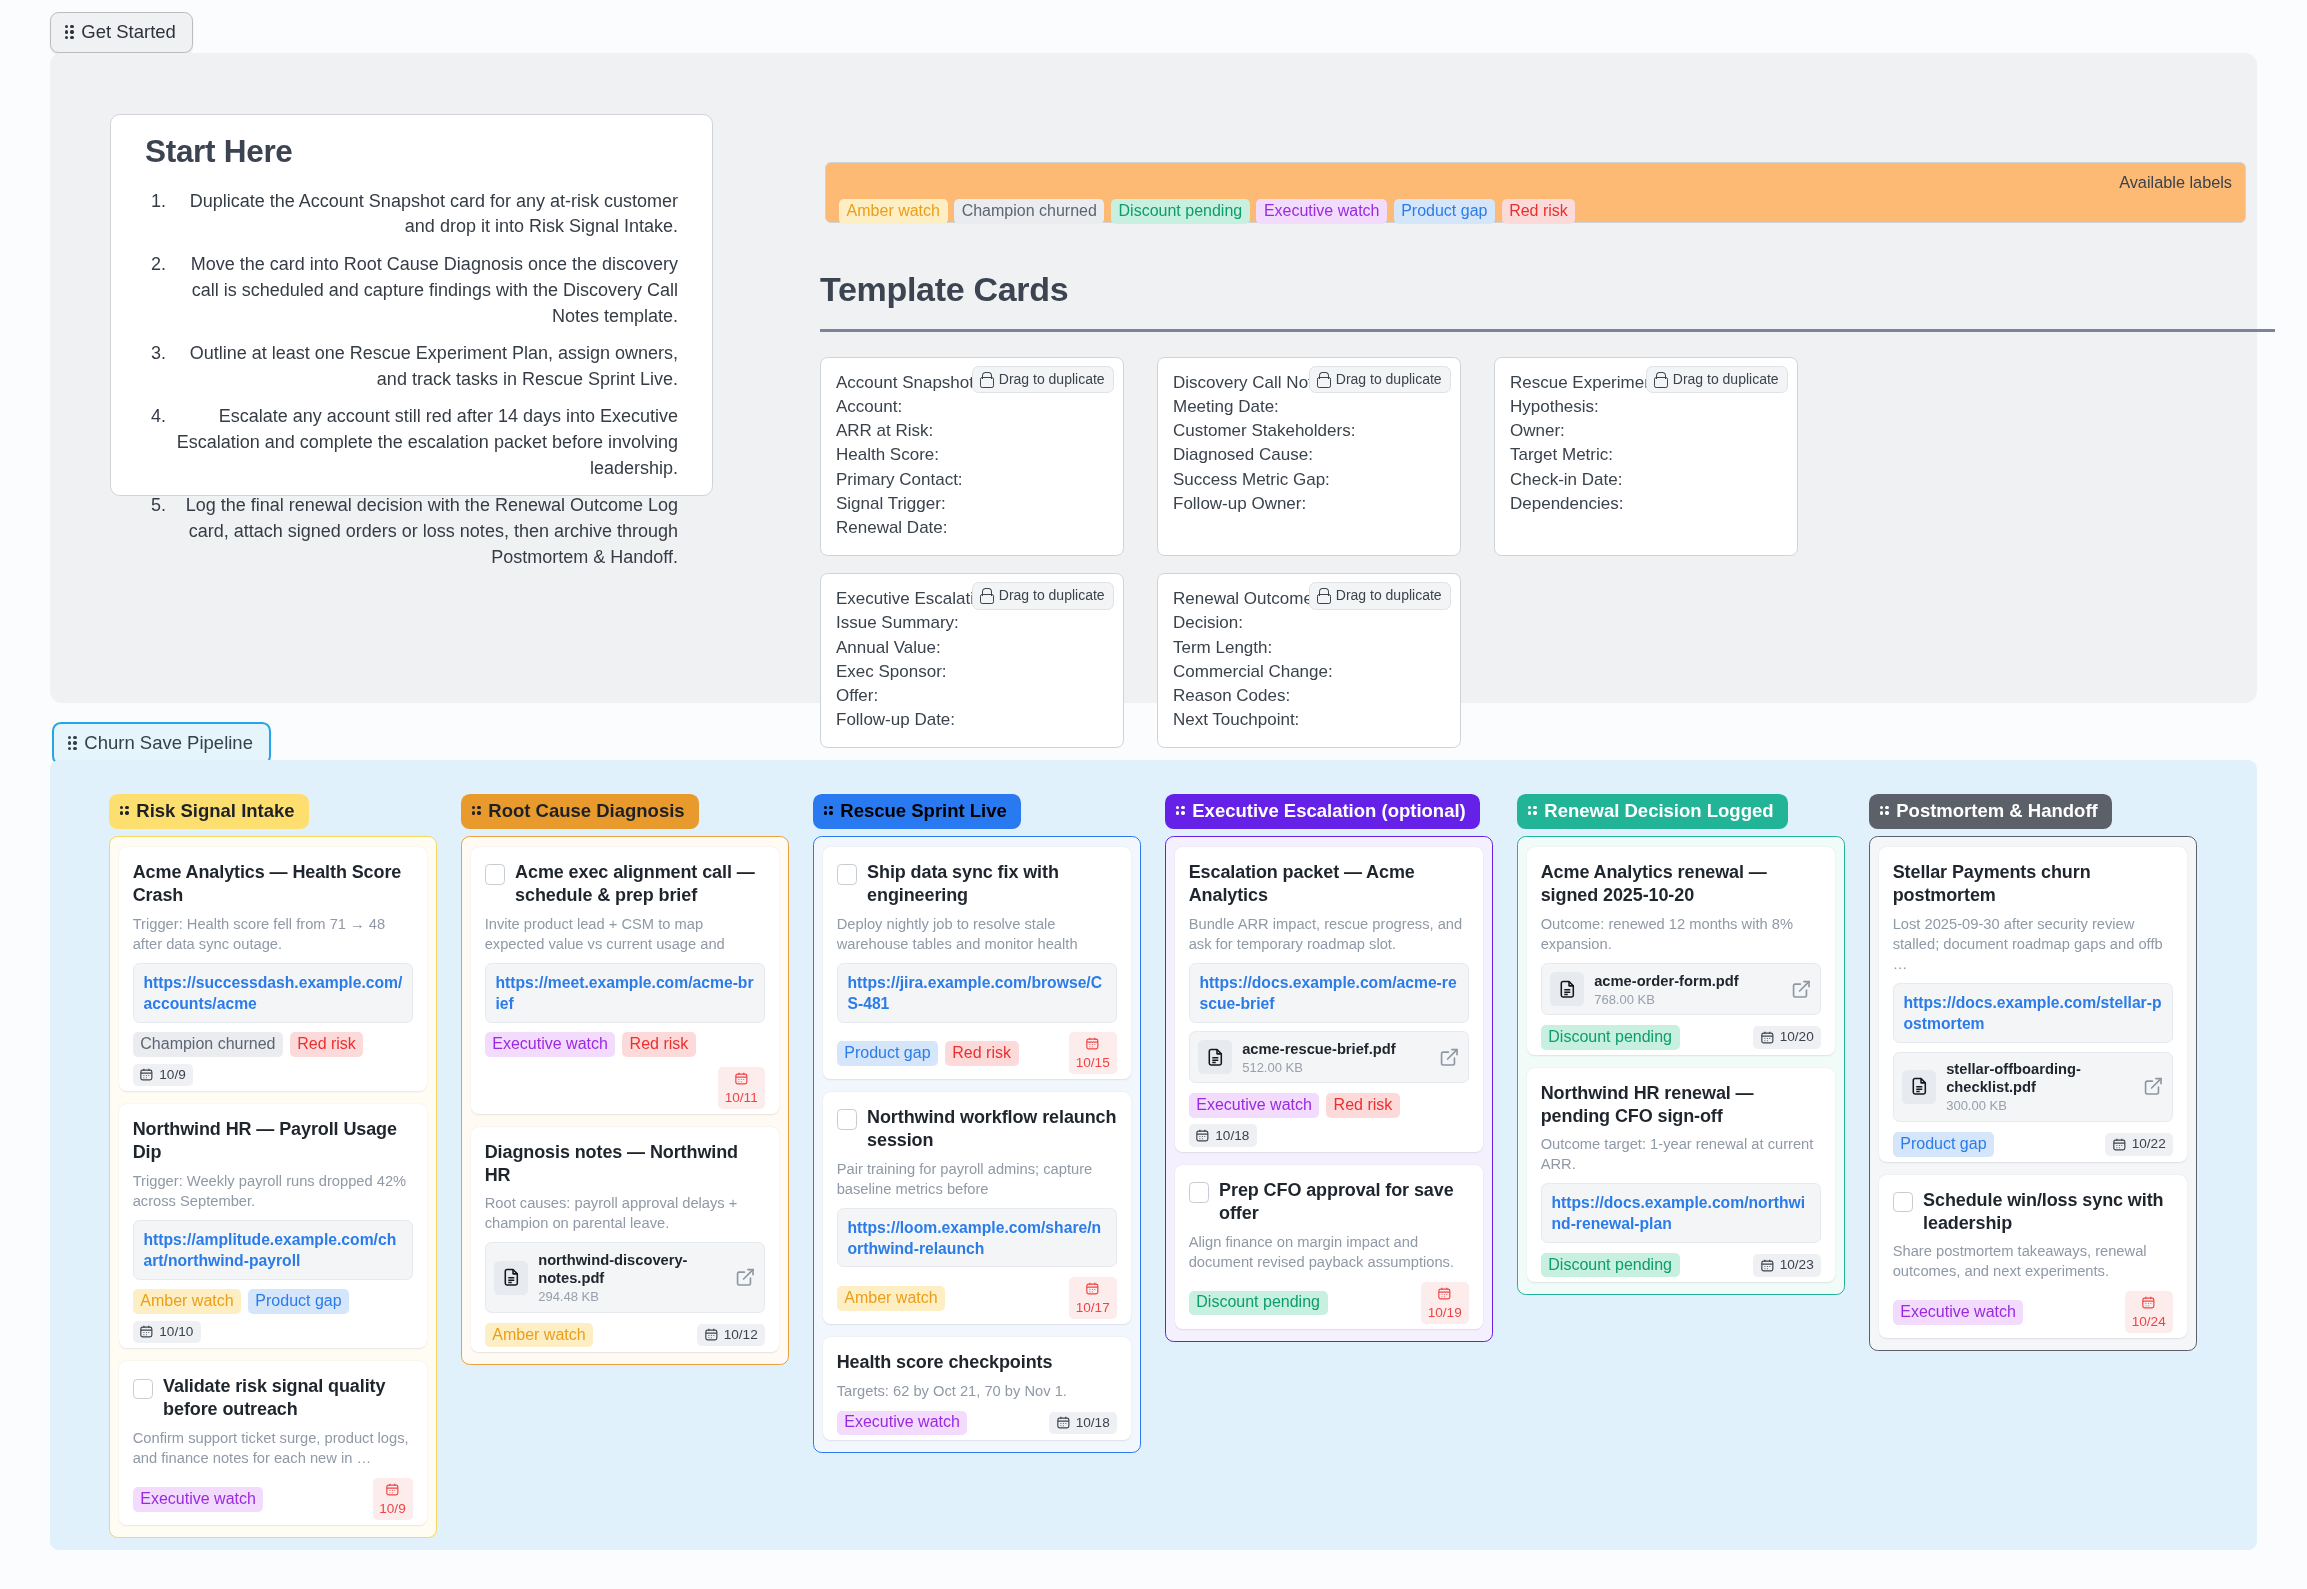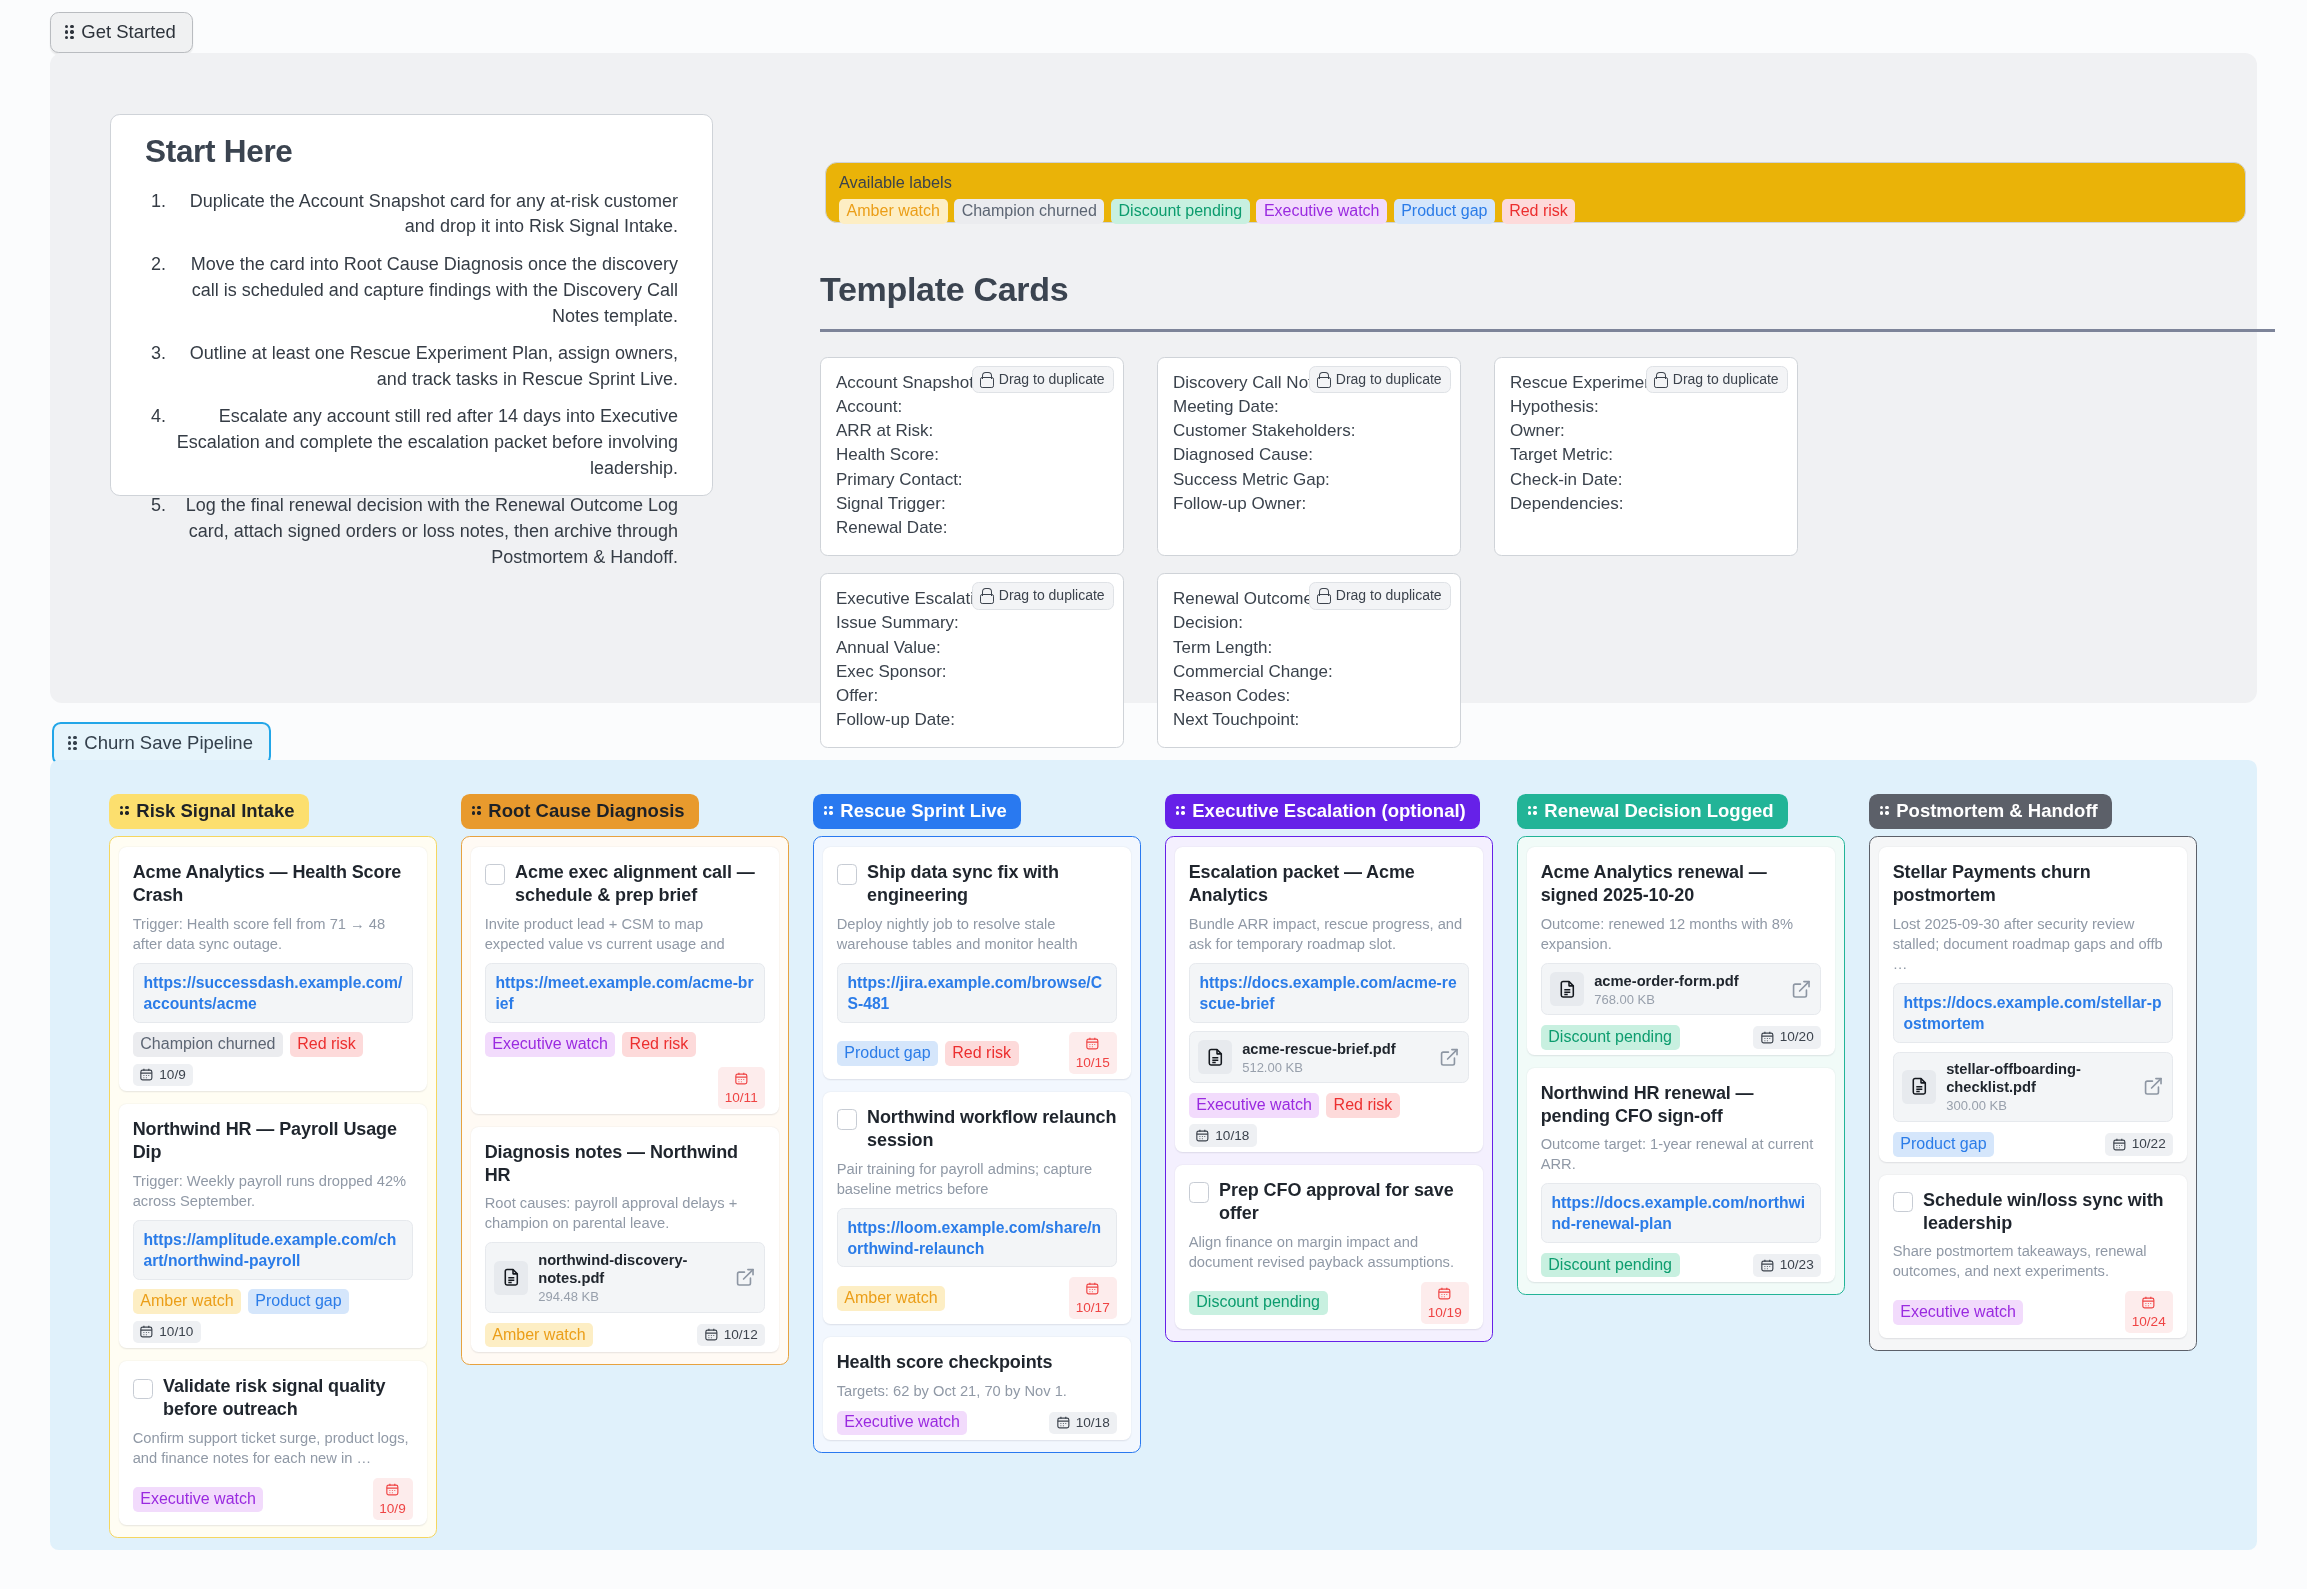--- a/index.html
+++ b/index.html
@@ -49,22 +49,23 @@
     background: #fff; border: 1.6px solid #cfd3d8; border-radius: 9.8px;
     padding: 18px 34px 22px 34px;
   }
   .start-card h2 { font-size: 31.5px; font-weight: 700; letter-spacing: -0.3px; color: #3b4450; margin-bottom: 18.5px; }
   .start-card ol { margin: 0 0 0 26px; text-align: right; }
   .start-card li { font-size: 18px; line-height: 1.44; color: #353c45; margin-bottom: 11.4px; padding-left: 5.4px; }
 
   
   .labels-box {
     position: absolute; left: 775px; top: 109px; width: 1421px; height: 61px;
-    background: #eab308; border: 1.6px solid #cfd3d8; border-radius: 12px;
+    background: #fdba74; border: 1.6px solid #cfd3d8; border-radius: 6px;
     padding: 9.8px 13px;
+    text-align: right;
   }
   .labels-box .lbl-title { font-size: 16.3px; color: #3a424c; margin-bottom: 7.6px; }
   .labels-row { display: flex; gap: 6.5px; }
   .chip {
     font-size: 16px; border-radius: 4.9px; padding: 3.8px 7.6px 4.9px 7.6px; line-height: 1; white-space: nowrap;
   }
   .c-amber   { background: #fdeec4; color: #eb9e18; }
   .c-champ   { background: #ebecef; color: #5c6573; }
   .c-discount{ background: #c8f0e0; color: #0c9c6e; }
   .c-exec    { background: #f2dbfc; color: #9a2ae0; }
@@ -438,21 +439,21 @@
                       <circle cx="16" cy="14" r=".9" fill="currentColor" stroke="none"></circle>
                       <circle cx="8" cy="17.5" r=".9" fill="currentColor" stroke="none"></circle>
                       <circle cx="12" cy="17.5" r=".9" fill="currentColor" stroke="none"></circle>
                     </svg>
                   </span>
                   <span>10/12</span>
                 </span>
               </div>
             </div>
           </div></div>
-        <div class="col"><div class="col-head" style="background: rgb(41, 121, 240); color: #ffffff;">
+        <div class="col"><div class="col-head" style="background: rgb(41, 121, 240); color: #000000;">
             <span class="grip two">
               <i></i>
               <i></i>
               <i></i>
               <i></i>
             </span>
             <span>Rescue Sprint Live</span>
           </div><div class="col-body" style="background: rgb(242, 247, 254); border-color: rgb(41, 121, 240);">
             <div class="card">
               <div class="card-head">

